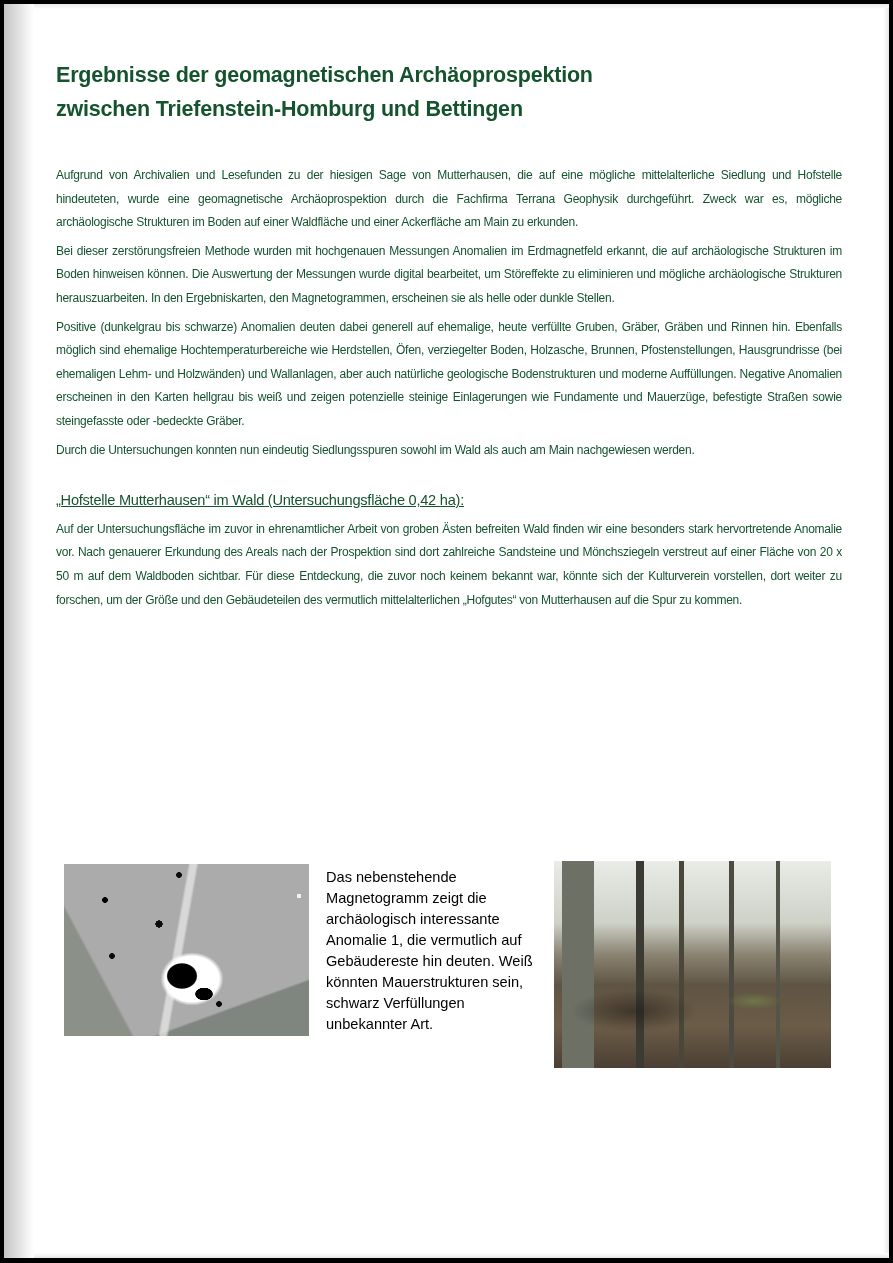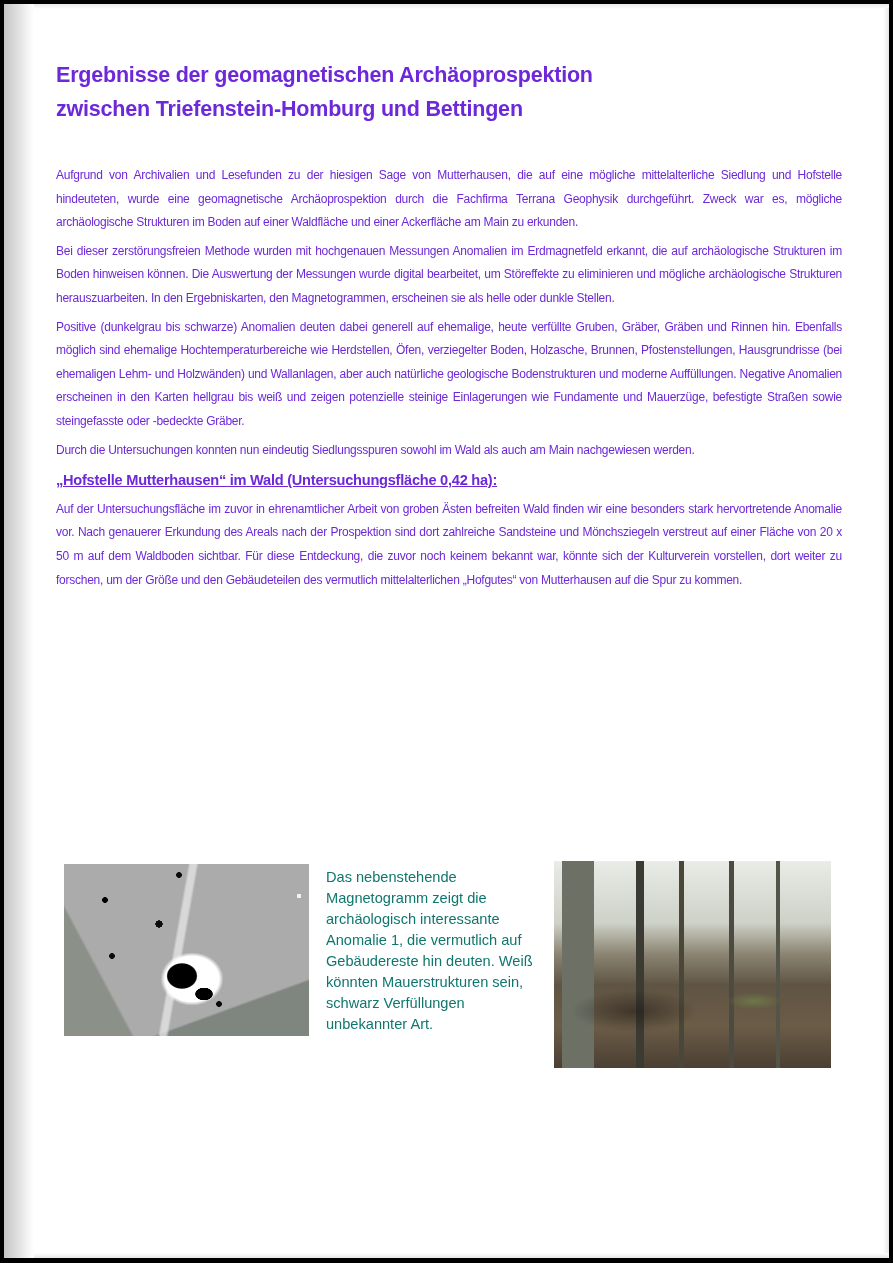--- a/index.html
+++ b/index.html
@@ -25,21 +25,21 @@
   .shadow-top {
     position: absolute; left: 30px; right: 0; top: 0; height: 5px;
     background: linear-gradient(to bottom, #e8e8e8, #ffffff);
   }
   .shadow-bottom {
     position: absolute; left: 30px; right: 0; bottom: 0; height: 5px;
     background: linear-gradient(to top, #e8e8e8, #ffffff);
   }
   .content {
     position: absolute; left: 52px; top: 54px; width: 786px;
-    color: #6d28d9;
+    color: #14532d;
   }
   .title {
     font-family: "Liberation Sans Narrow", "Liberation Sans", sans-serif;
     font-weight: bold;
     font-size: 21.5px;
     line-height: 34px;
     margin: 0;
     letter-spacing: -0.2px;
   }
   .title .line { display: block; }
@@ -47,25 +47,25 @@
   .body-text {
     font-size: 12px;
     line-height: 23.6px;
     text-align: justify;
     letter-spacing: -0.25px;
     margin: 0;
   }
   .p1 { margin-top: 38px; }
   .p { margin-top: 5px; }
   .subheading {
-    font-weight: bold;
+    font-weight: normal;
     text-decoration: underline;
     font-size: 14.6px;
     line-height: 23.6px;
-    margin-top: 7px;
+    margin-top: 27px;
     letter-spacing: -0.25px;
   }
   .figure-row { position: absolute; left: 0; top: 0; width: 885px; height: 1254px; pointer-events: none; }
   .figure-row > * { pointer-events: auto; }
   .magnetogram {
     position: absolute; left: 60px; top: 860px; width: 245px; height: 172px;
     background:
       radial-gradient(ellipse 26px 22px at 118px 112px, #000 0 55%, transparent 60%),
       radial-gradient(ellipse 14px 10px at 140px 130px, #000 0 60%, transparent 65%),
       radial-gradient(ellipse 45px 38px at 128px 115px, #fafafa 0 60%, transparent 70%),
@@ -76,21 +76,21 @@
       radial-gradient(circle 3px at 235px 32px, #eee 0 70%, transparent 75%),
       radial-gradient(circle 4px at 155px 140px, #111 0 70%, transparent 75%),
       linear-gradient(100deg, transparent 0 45%, rgba(230,230,230,0.7) 46% 48%, transparent 49%),
       linear-gradient(62deg, #8a8f88 0 20%, transparent 21%),
       linear-gradient(160deg, transparent 0 78%, #7f857f 79%),
       #a9a9a9;
     filter: contrast(1.05);
   }
   .magnetogram-caption {
     position: absolute; left: 322px; top: 863px; width: 210px;
-    font-size: 14.6px; line-height: 21px; color: #0f766e;
+    font-size: 14.6px; line-height: 21px; color: #000000;
   }
   .forest-photo {
     position: absolute; left: 550px; top: 857px; width: 277px; height: 207px;
     background:
       linear-gradient(90deg, transparent 0 8px, #6c7065 8px 40px, transparent 40px),
       linear-gradient(90deg, transparent 0 82px, #3b3a33 82px 90px, transparent 90px),
       linear-gradient(90deg, transparent 0 125px, #4a4639 125px 130px, transparent 130px),
       linear-gradient(90deg, transparent 0 175px, #4c4a41 175px 180px, transparent 180px),
       linear-gradient(90deg, transparent 0 222px, #555448 222px 226px, transparent 226px),
       linear-gradient(to bottom, #e9ece7 0%, #cdd1c6 30%, #8b8473 45%, #5f5443 60%, #6b5c47 80%, #4a3f33 100%);

